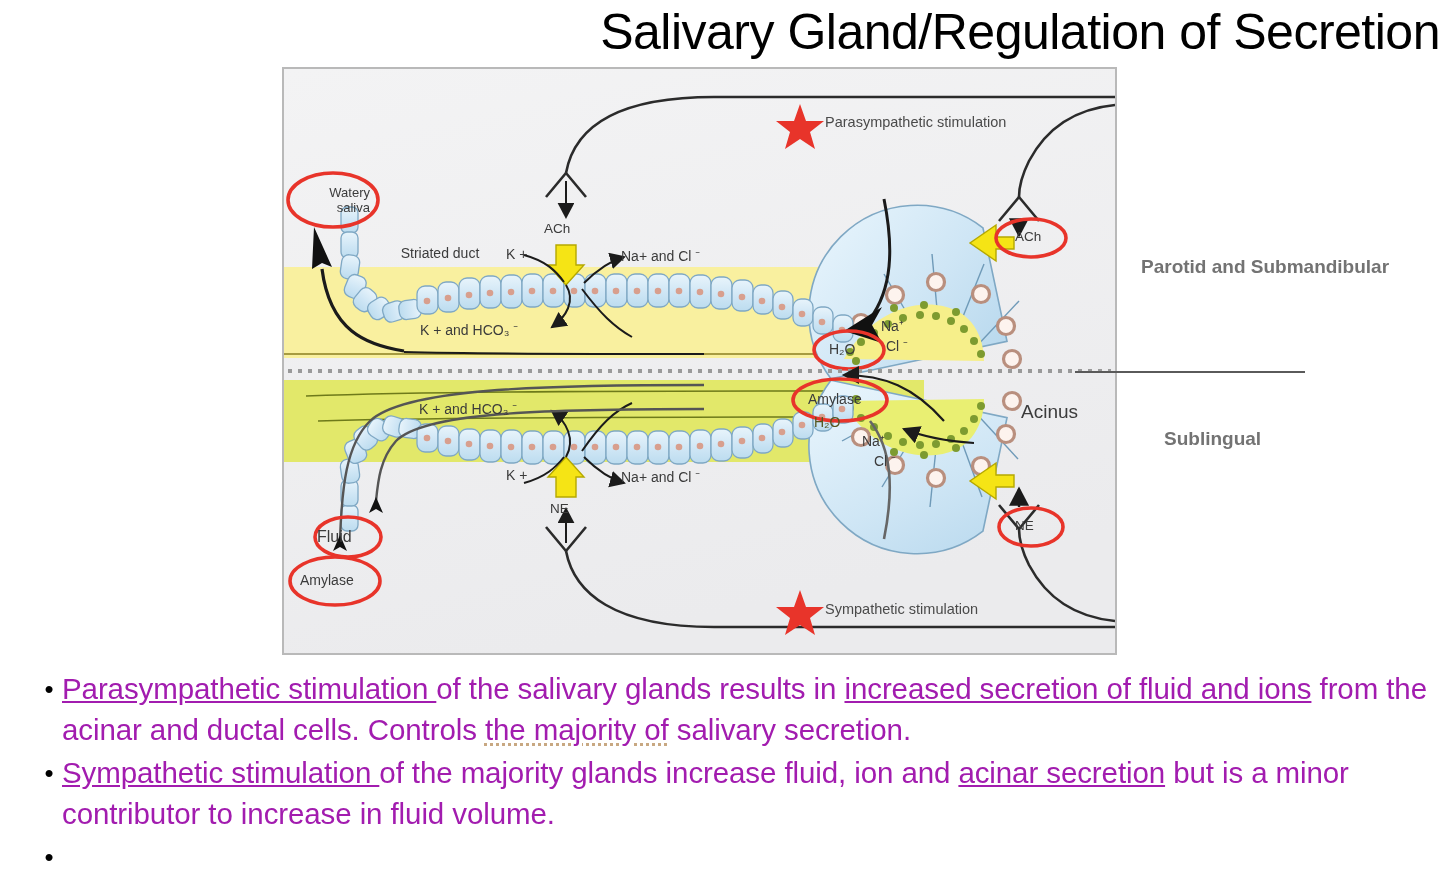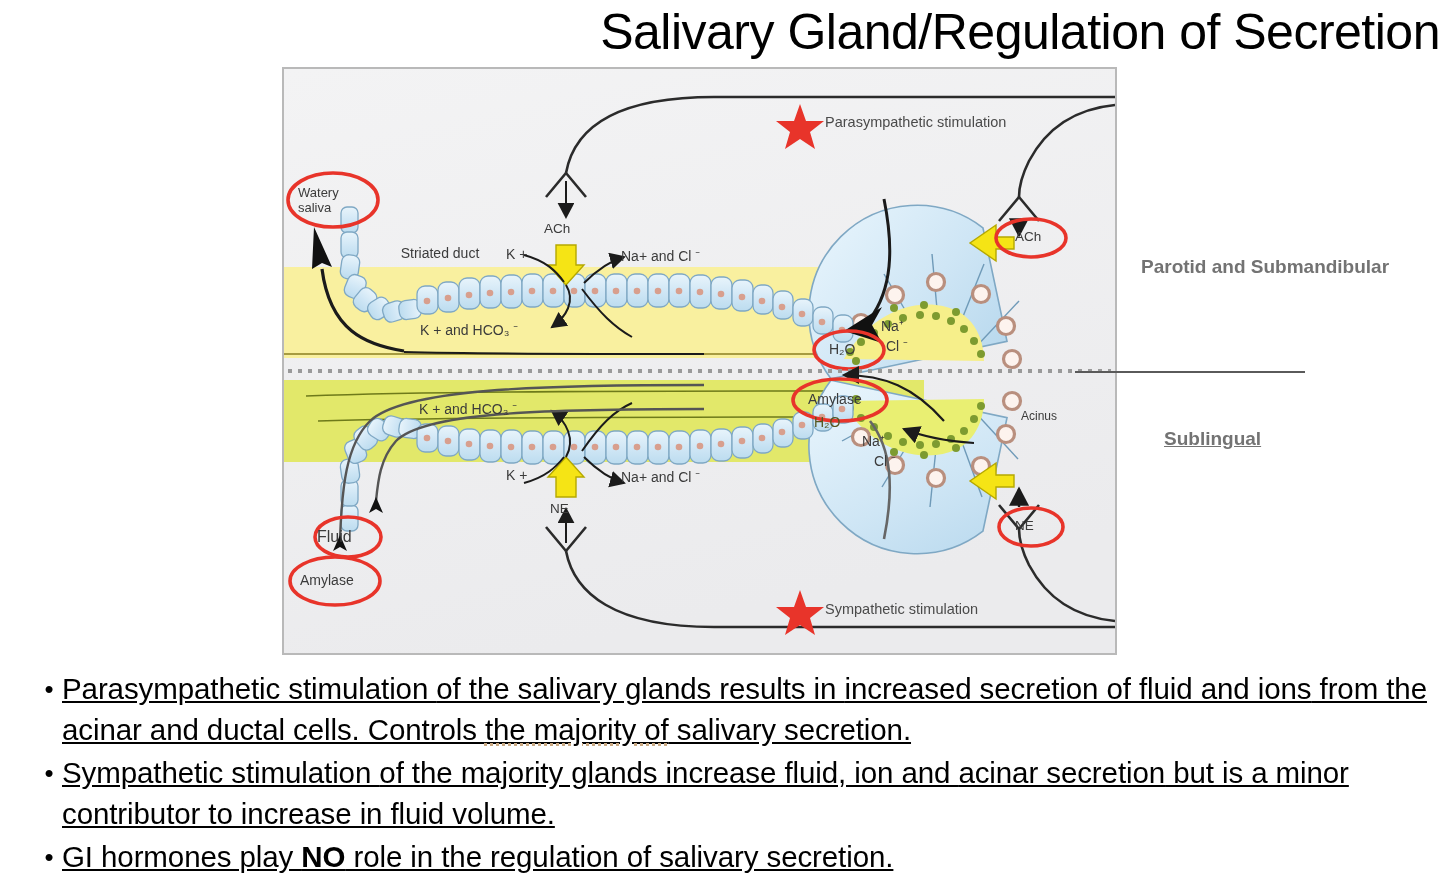--- a/index.html
+++ b/index.html
@@ -33,42 +33,41 @@
   #figure-svg{position:absolute;left:0;top:0;}
   
   .gland-label{
     position:absolute;
     font-size:19px;font-weight:bold;line-height:27px;
     color:#737373;
     white-space:nowrap;
     margin-left:17px;
   }
   #label-parotid{left:1124px;top:253px;}
-  #label-sublingual{left:1147px;top:425px;text-decoration:underline;}
+  #label-sublingual{left:1147px;top:425px;}
   #gland-divider{
     position:absolute;left:1075px;top:371px;width:230px;height:0;
     border-top:2px solid #5a5a5a;
   }
   
   #bullets{
     position:absolute;left:36px;top:668px;width:1400px;
   }
   .bullet-row{
     display:flex;align-items:flex-start;
     margin-bottom:2px;
   }
   .bullet-dot{
     width:26px;flex:0 0 26px;
     font-size:26px;line-height:42px;text-align:center;color:#000;
   }
   .bullet-text{
     font-size:29.5px;line-height:41px;
     letter-spacing:-0.1px;
-    color:#000000;
-    text-decoration:underline;
+    color:#a21caf;
   }
   .u{text-decoration:underline;text-underline-offset:2px;}
   .ub{font-weight:bold;text-decoration:underline;text-underline-offset:2px;}
   .sq{
     text-decoration:underline;
     text-decoration-style:dotted;
     text-decoration-color:#c8a882;
     text-underline-offset:3px;
   }
 </style>
@@ -386,21 +385,21 @@
 
       <ellipse cx="64" cy="468" rx="33" ry="20" fill="none" stroke="#e8342a" stroke-width="3.6"></ellipse>
       <ellipse cx="51" cy="512" rx="45" ry="24" fill="none" stroke="#e8342a" stroke-width="3.6"></ellipse>
       <ellipse cx="556" cy="331" rx="47" ry="21" fill="none" stroke="#e8342a" stroke-width="3.6"></ellipse>
       <ellipse cx="747" cy="458" rx="32" ry="19" fill="none" stroke="#e8342a" stroke-width="3.6"></ellipse>
 
       <path d="M516,521 L522,538 L540,538 L526,549 L531,566 L516,556 L501,566 L506,549 L492,538 L510,538 Z" fill="#e8342a"></path>
     </g>
   </svg>
 
-  <div style="position:absolute;left:14px;top:116px;width:72px;text-align:left;font-size:13px;line-height:15px;color:#3b3b3b;">
+  <div style="position:absolute;left:14px;top:116px;width:72px;text-align:right;font-size:13px;line-height:15px;color:#3b3b3b;">
     <span>Watery saliva</span>
   </div>
   <div style="position:absolute;left:114px;top:176px;width:84px;text-align:center;font-size:14px;line-height:16px;color:#3b3b3b;">
     <span>Striated duct</span>
   </div>
   <div style="position:absolute;left:260px;top:152px;font-size:13.5px;color:#3b3b3b;">
     <span>ACh</span>
   </div>
   <div style="position:absolute;left:222px;top:177px;font-size:14px;color:#3b3b3b;">
     <span>K +</span>
@@ -447,21 +446,21 @@
   </div>
   <div style="position:absolute;left:530px;top:345px;font-size:14px;color:#55551f;">
     <span>H₂O</span>
   </div>
   <div style="position:absolute;left:578px;top:362px;font-size:14px;color:#3b3b3b;">
     <span>Na⁺</span>
   </div>
   <div style="position:absolute;left:590px;top:382px;font-size:14px;color:#3b3b3b;">
     <span>Cl ⁻</span>
   </div>
-  <div style="position:absolute;left:737px;top:340px;font-size:12px;color:#3b3b3b;">
+  <div style="position:absolute;left:737px;top:332px;font-size:19px;color:#3b3b3b;">
     <span>Acinus</span>
   </div>
   <div style="position:absolute;left:33px;top:459px;font-size:16px;color:#3b3b3b;">
     <span>Fluid</span>
   </div>
   <div style="position:absolute;left:16px;top:503px;font-size:14px;color:#3b3b3b;">
     <span>Amylase</span>
   </div>
   <div style="position:absolute;left:541px;top:532px;font-size:14.5px;color:#4a4a4a;white-space:nowrap;">
     <span>Sympathetic stimulation</span>
@@ -480,15 +479,14 @@
     <div class="bullet-row">
       <div class="bullet-dot">•</div>
       <div class="bullet-text"><span class="u">Parasympathetic stimulation </span><span>of the salivary glands results in </span><span class="u">increased secretion of fluid and ions</span><span> from the acinar and ductal cells.  Controls </span><span class="sq">the majority of</span><span> salivary secretion.</span></div>
     </div>
     <div class="bullet-row">
       <div class="bullet-dot">•</div>
       <div class="bullet-text"><span class="u">Sympathetic stimulation </span><span>of the majority glands increase fluid, ion and </span><span class="u">acinar secretion</span><span> but is a minor contributor to increase in fluid volume.</span></div>
     </div>
     <div class="bullet-row">
       <div class="bullet-dot">•</div>
-      <div class="bullet-text"><span>GI hormones play </span><span class="ub">NO</span><span> role in the regulation of salivary secretion.</span></div>
     </div>
   </div>
 
 </body></html>

